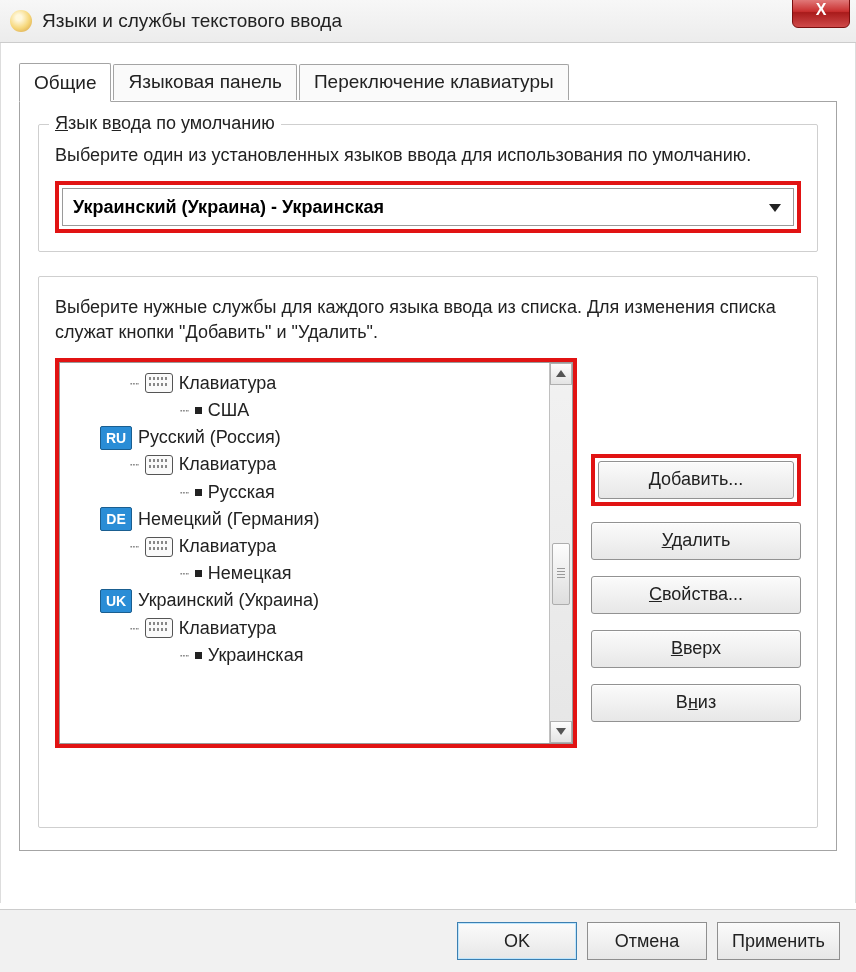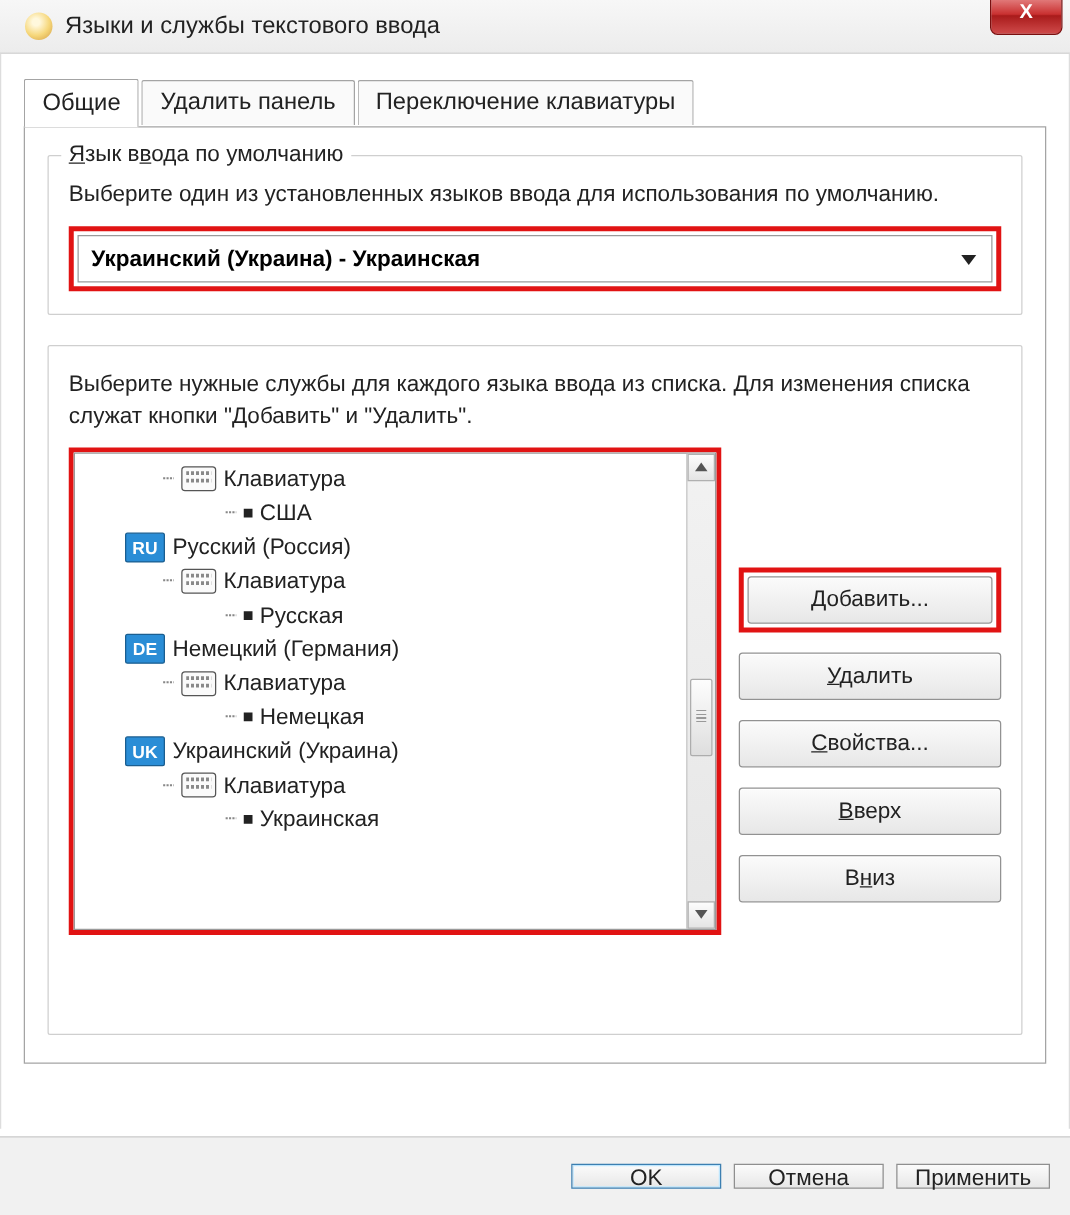--- a/index.html
+++ b/index.html
@@ -17,21 +17,21 @@
   height: 972px;
   background: #fff;
   position: relative;
 }
 .titlebar {
   height: 42px;
   background: linear-gradient(#f7f7f7, #ececec);
   border-bottom: 1px solid #ccc;
   display: flex;
   align-items: center;
-  padding: 0 20px;
+  padding: 0 10px;
   position: relative;
 }
 .titlebar .icon {
   width: 22px;
   height: 22px;
   background: radial-gradient(circle at 40% 35%, #fff8dd 15%, #f6d77a 55%, #d9a84e 90%);
   border-radius: 50%;
   margin-right: 10px;
 }
 .titlebar .title {
@@ -237,41 +237,41 @@
 }
 .btn:disabled{color:#888;}
 .btn u{text-decoration:underline;}
 .footer{
   position:absolute;left:0;right:0;bottom:0;height:62px;
   background:#f1f1f1;border-top:1px solid #ccc;
   display:flex;align-items:center;justify-content:flex-end;
   gap:10px;padding:0 16px;
 }
 .fbtn{
-  min-width:120px;height:20px;
+  min-width:120px;height:38px;
   border:1px solid #8f8f8f;border-radius:0;
   background:linear-gradient(#fbfbfb,#e7e7e7);
   font-size:18px;color:#222;padding:0 14px;
 }
 .fbtn.primary{border:1px solid #3c7fb1;box-shadow:0 0 0 1px #bee6fd inset;}
 </style>
 </head>
 <body>
 
 <div class="window">
   <div class="titlebar">
     <div class="icon"></div>
     <div class="title">Языки и службы текстового ввода</div>
     <div class="close-btn">X</div>
   </div>
 
   <div class="content">
     <div class="tabs">
       <div class="tab active">Общие</div>
-      <div class="tab">Удалить панель</div>
+      <div class="tab">Языковая панель</div>
       <div class="tab">Переключение клавиатуры</div>
     </div>
 
     <div class="tabbody">
 
       <div class="group">
         <div class="group-title"><span style="text-decoration:underline">Я</span>зык в<span style="text-decoration:underline">в</span>ода по умолчанию</div>
 
         <div class="group-desc">Выберите один из установленных языков ввода для использования по умолчанию.</div>
         <div class="redbox">

